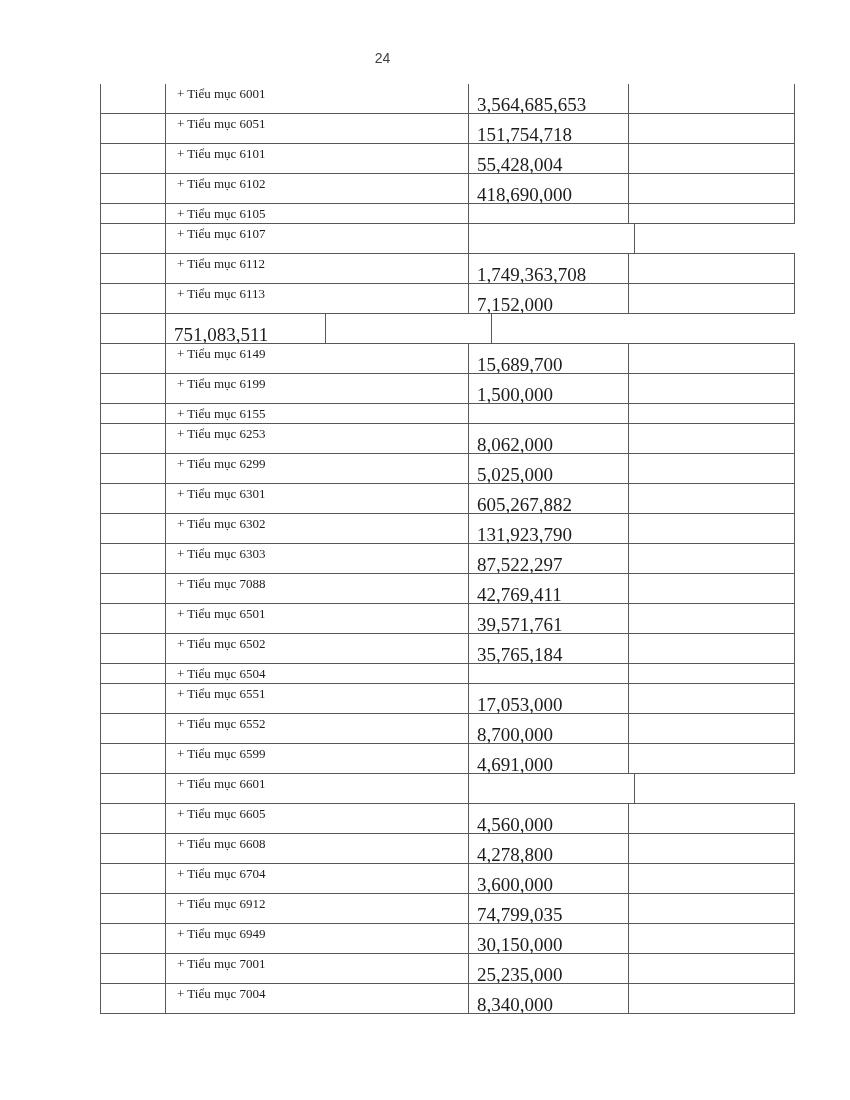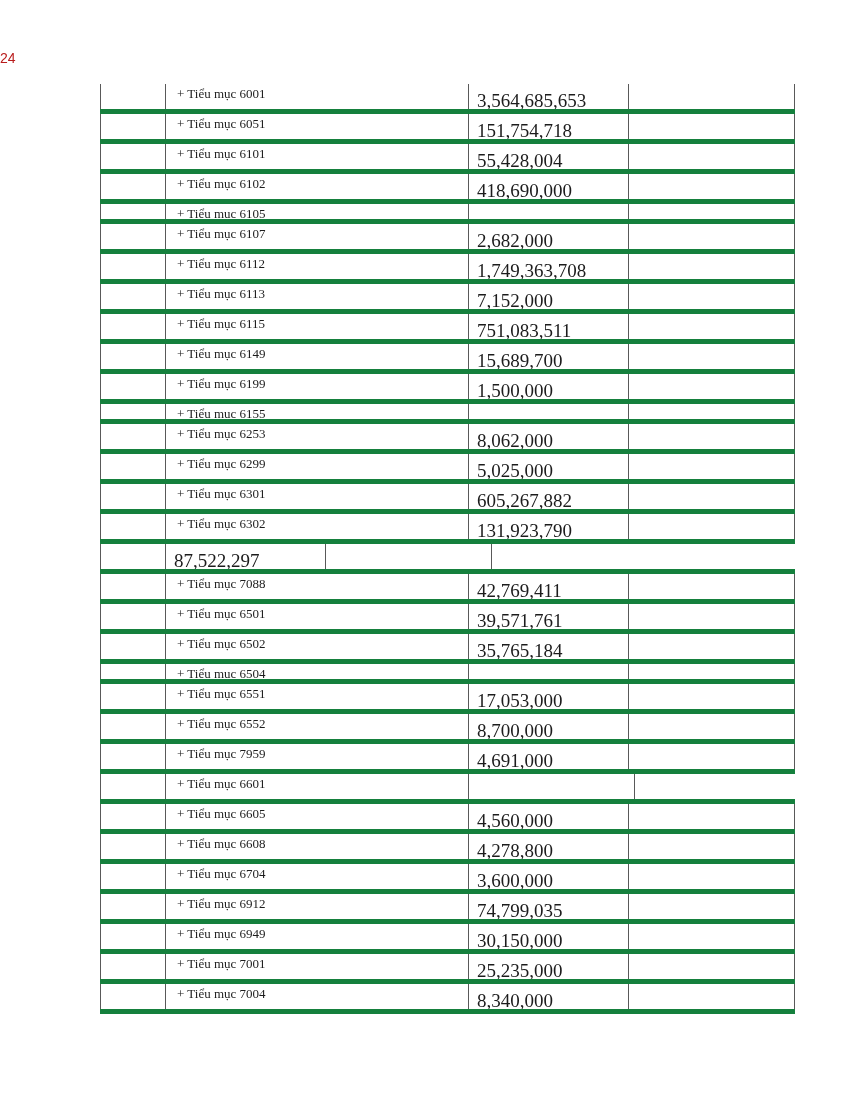--- a/index.html
+++ b/index.html
@@ -13,36 +13,36 @@
     position: relative;
     font-family: "Liberation Serif", serif;
     color: #1c1c1c;
     overflow: hidden;
   }
   .page-number {
     position: absolute;
     top: 50px;
     left: 0;
     width: 765px;
-    text-align: left;
+    text-align: center;
     font-family: "Liberation Sans", sans-serif;
     font-size: 14px;
-    color: #b91c1c;
+    color: #404040;
   }
   .budget-table {
     position: absolute;
     left: 100px;
     top: 84px;
     width: 695px;
   }
   .row {
     display: flex;
     box-sizing: border-box;
     height: 30px;
-    border-bottom: 5px solid #15803d;
+    border-bottom: 1px solid #15803d;
     font-family: Liberation Serif, serif;
   }
   .row.short {
     height: 20px;
     justify-content: space-between;
   }
   .c {
     box-sizing: border-box;
     border-left: 1px solid #595959;
     overflow: hidden;
@@ -113,44 +113,40 @@
       <div class="c c1"></div>
       <div class="c c2"><span class="row-label">+ Tiểu mục 6105</span></div>
       <div class="c c3">
         <span class="row-value"></span>
       </div>
       <div class="c c4"></div>
     </div>
     <div class="row">
       <div class="c c1"></div>
       <div class="c c2"><span class="row-label">+ Tiểu mục 6107</span></div>
-      <div class="c c3">
-        <span class="row-value">2,682,000</span>
-      </div>
       <div class="c c4"></div>
     </div>
     <div class="row">
       <div class="c c1"></div>
       <div class="c c2"><span class="row-label">+ Tiểu mục 6112</span></div>
       <div class="c c3">
         <span class="row-value">1,749,363,708</span>
       </div>
       <div class="c c4"></div>
     </div>
     <div class="row">
       <div class="c c1"></div>
       <div class="c c2"><span class="row-label">+ Tiểu mục 6113</span></div>
       <div class="c c3">
         <span class="row-value">7,152,000</span>
       </div>
       <div class="c c4"></div>
     </div>
     <div class="row">
       <div class="c c1"></div>
-      <div class="c c2"><span class="row-label">+ Tiểu mục 6115</span></div>
       <div class="c c3">
         <span class="row-value">751,083,511</span>
       </div>
       <div class="c c4"></div>
     </div>
     <div class="row">
       <div class="c c1"></div>
       <div class="c c2"><span class="row-label">+ Tiểu mục 6149</span></div>
       <div class="c c3">
         <span class="row-value">15,689,700</span>
@@ -200,20 +196,21 @@
     <div class="row">
       <div class="c c1"></div>
       <div class="c c2"><span class="row-label">+ Tiểu mục 6302</span></div>
       <div class="c c3">
         <span class="row-value">131,923,790</span>
       </div>
       <div class="c c4"></div>
     </div>
     <div class="row">
       <div class="c c1"></div>
+      <div class="c c2"><span class="row-label">+ Tiểu mục 6303</span></div>
       <div class="c c3">
         <span class="row-value">87,522,297</span>
       </div>
       <div class="c c4"></div>
     </div>
     <div class="row">
       <div class="c c1"></div>
       <div class="c c2"><span class="row-label">+ Tiểu mục 7088</span></div>
       <div class="c c3">
         <span class="row-value">42,769,411</span>
@@ -255,21 +252,21 @@
     <div class="row">
       <div class="c c1"></div>
       <div class="c c2"><span class="row-label">+ Tiểu mục 6552</span></div>
       <div class="c c3">
         <span class="row-value">8,700,000</span>
       </div>
       <div class="c c4"></div>
     </div>
     <div class="row">
       <div class="c c1"></div>
-      <div class="c c2"><span class="row-label">+ Tiểu mục 7959</span></div>
+      <div class="c c2"><span class="row-label">+ Tiểu mục 6599</span></div>
       <div class="c c3">
         <span class="row-value">4,691,000</span>
       </div>
       <div class="c c4"></div>
     </div>
     <div class="row">
       <div class="c c1"></div>
       <div class="c c2"><span class="row-label">+ Tiểu mục 6601</span></div>
       <div class="c c4"></div>
     </div>

